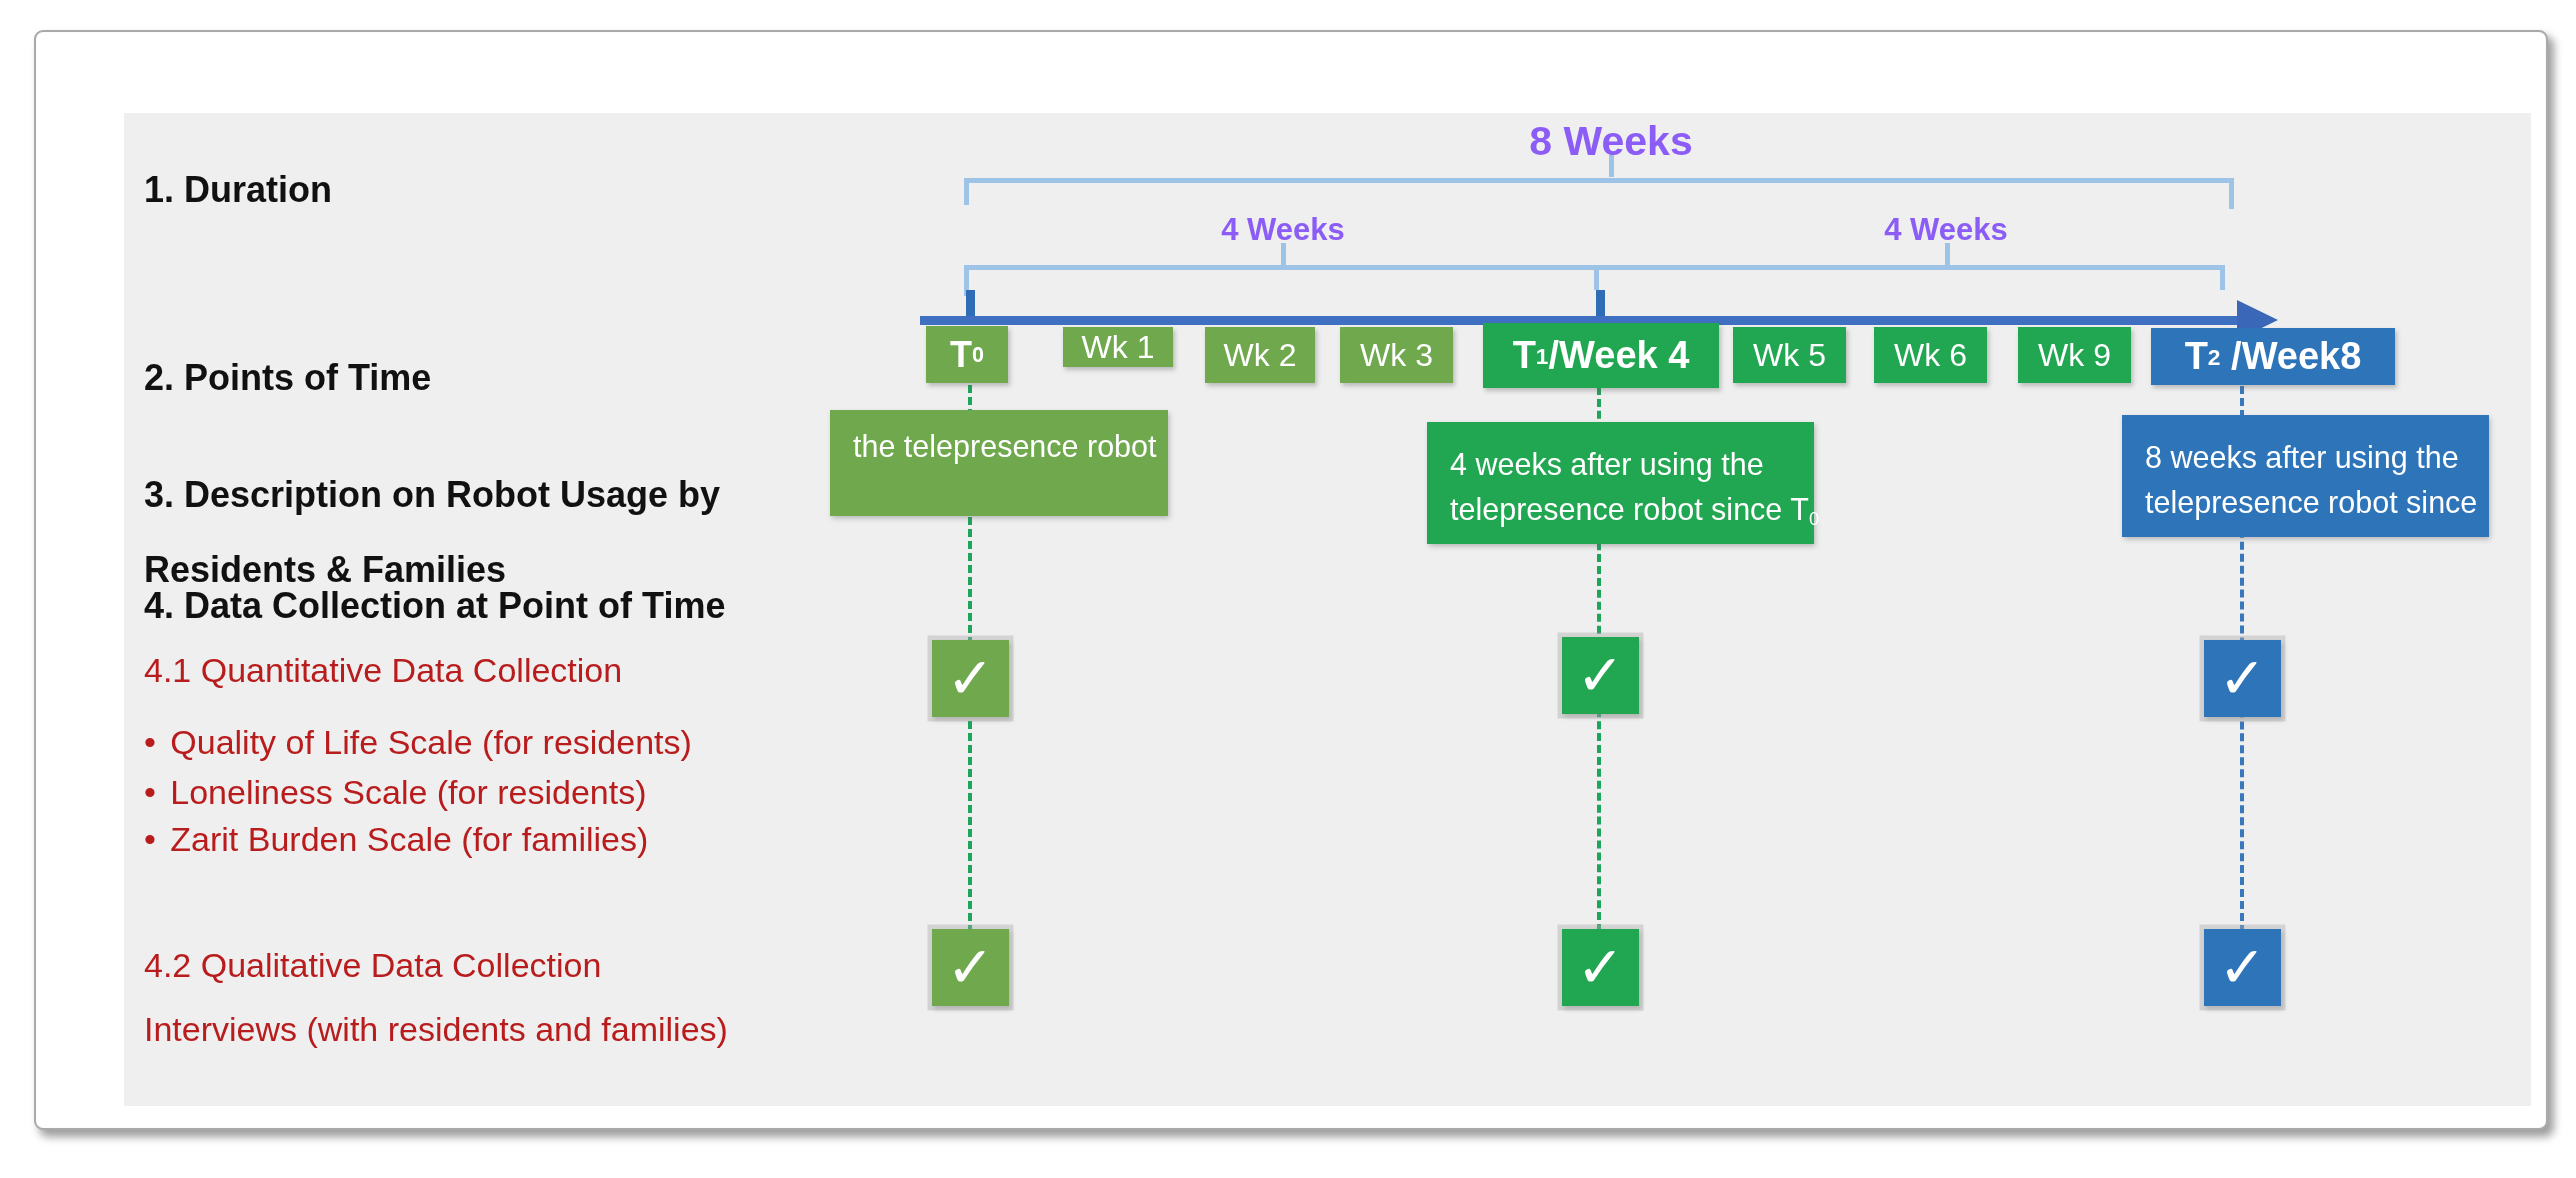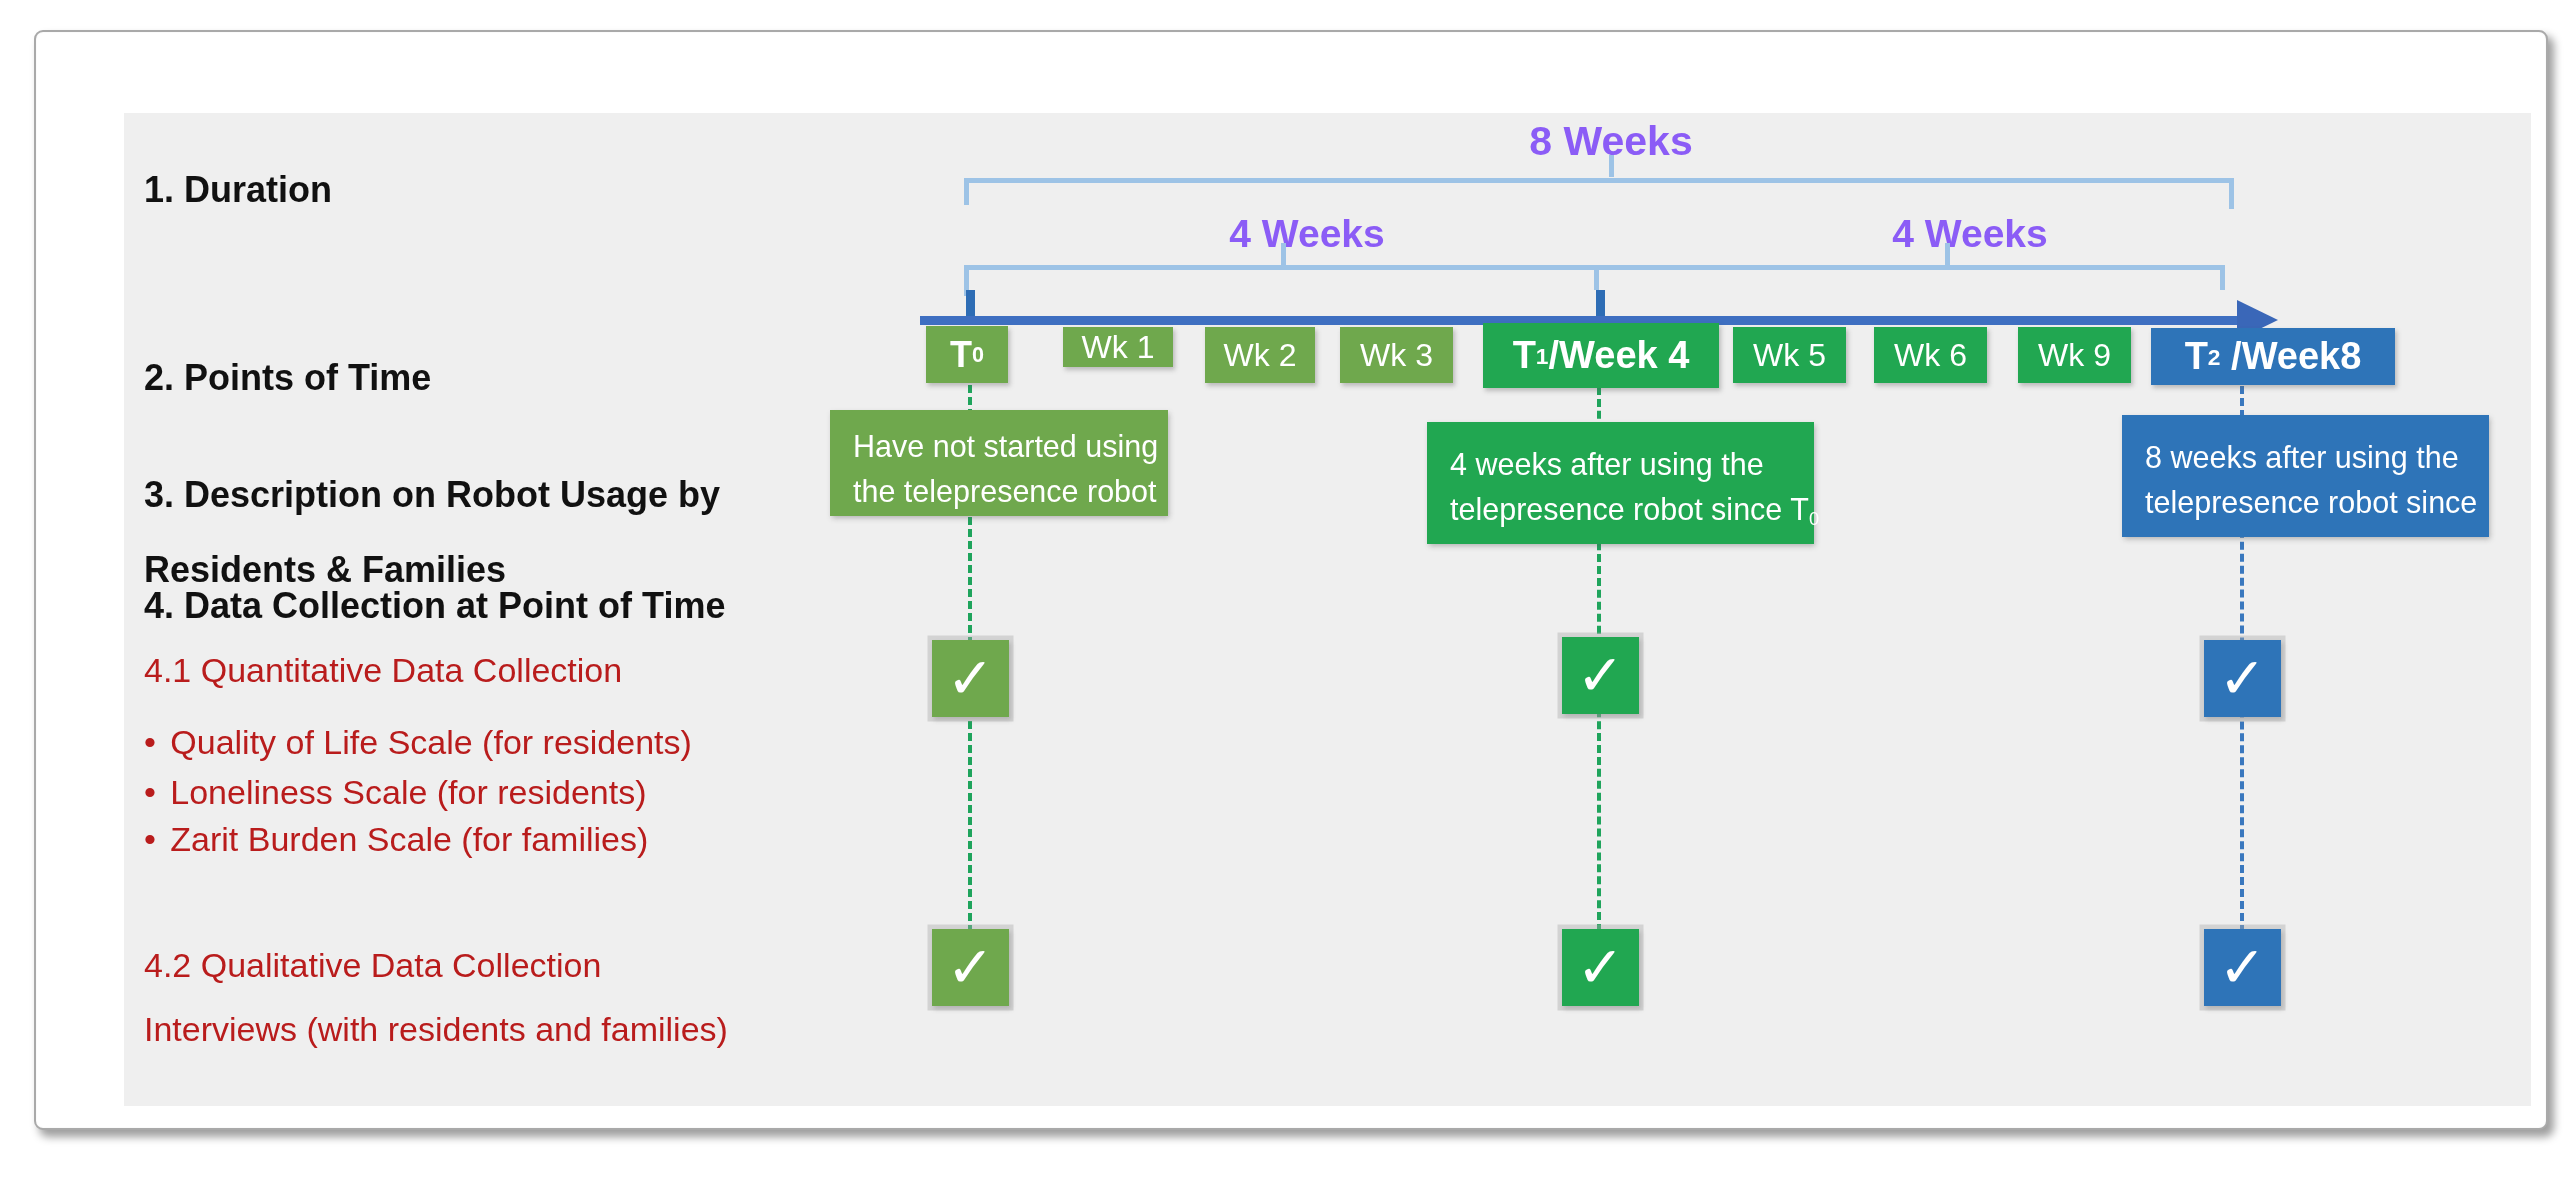--- a/index.html
+++ b/index.html
@@ -13,21 +13,21 @@
 
   
   .lbl{position:absolute;color:#b91c1c;font-size:34px;white-space:nowrap;}
   .lbl.b{font-weight:bold;font-size:36px;color:#111;}
   .bullet-dot{display:inline-block;margin-right:14.4px;}
 
   
   .dur{position:absolute;transform:translateX(-50%);color:#8b5cf6;font-weight:bold;
     white-space:nowrap;}
   .dur.big{font-size:41px;}
-  .dur.small{font-size:39px;margin-left:24px;}
+  .dur.small{font-size:31px;}
 
   
   .hline{position:absolute;height:4.5px;background:#9dc3e6;}
   .vtick{position:absolute;width:4.5px;background:#9dc3e6;}
   .darktick{position:absolute;width:9px;background:#2e6db5;}
 
   
   .tl-line{position:absolute;left:920px;top:316px;width:1322px;height:9px;background:#3e6fc1;}
   .tl-head{position:absolute;left:2237px;top:300px;width:0;height:0;
     border-left:41px solid #3a67b8;border-top:20px solid transparent;border-bottom:20px solid transparent;}
@@ -119,21 +119,20 @@
   <div class="box green wk" style="left:1733px;top:327px;width:113px;height:56px;">Wk 5</div>
   <div class="box green wk" style="left:1874px;top:327px;width:113px;height:56px;">Wk 6</div>
   <div class="box green wk" style="left:2018px;top:327px;width:113px;height:56px;">Wk 9</div>
   <div class="box blue tmark wide" style="left:2151px;top:328px;width:244px;height:57px;">
       <span>T</span>
       <sub class="s">2</sub>
       <span style="white-space:pre;"> /Week8</span>
     </div>
 
   <div class="desc olive" style="left:830px;top:410px;width:338px;height:106px;">
-    <div>Have not started using</div>
     <div>the telepresence robot</div>
   </div>
   <div class="desc green" style="left:1427px;top:422px;width:387px;height:122px;padding-top:20px;">
     <div>4 weeks after using the</div>
     <div><span style="white-space:pre;">telepresence robot since </span><span>T</span><sub class="s">0</sub></div>
   </div>
   <div class="desc blue" style="left:2122px;top:415px;width:367px;height:122px;padding-top:20px;">
     <div>8 weeks after using the</div>
     <div>telepresence robot since</div>
   </div>

